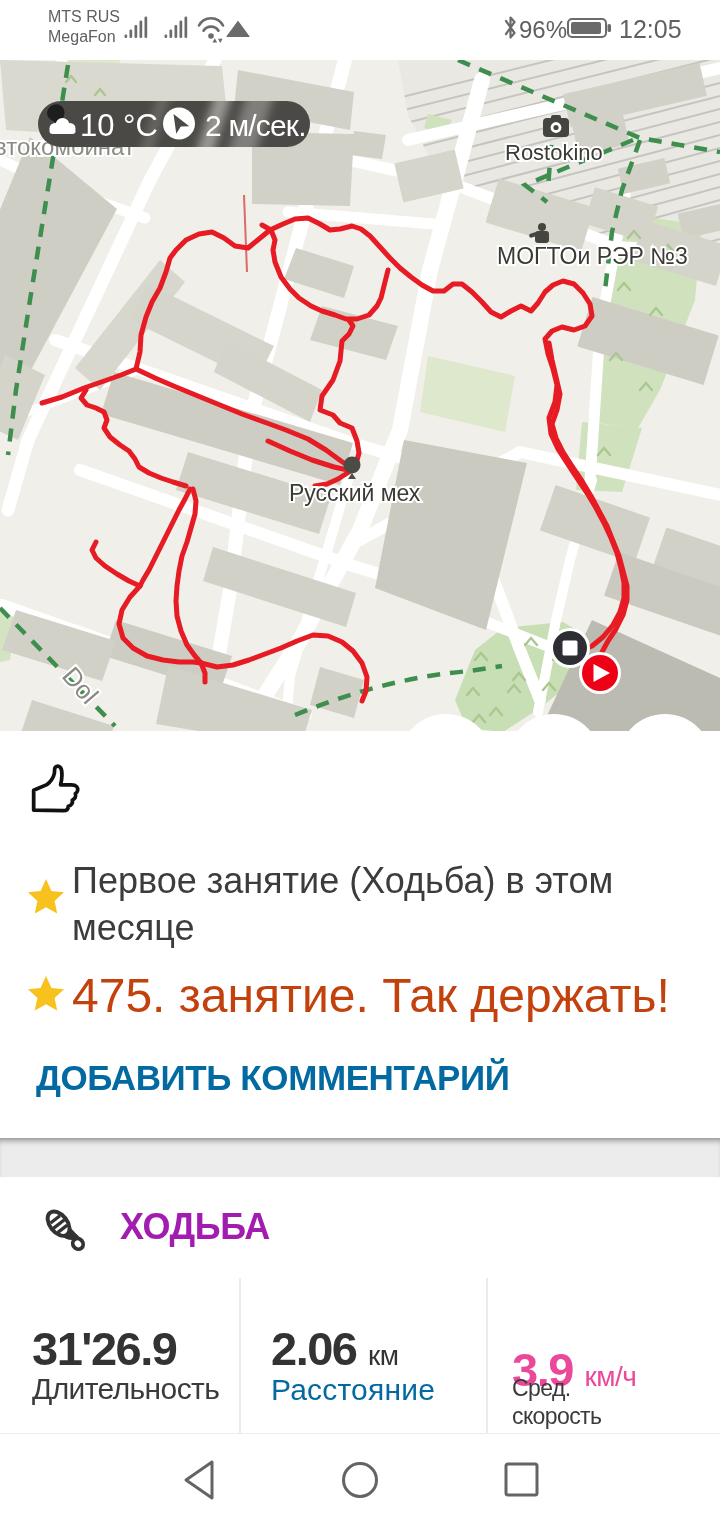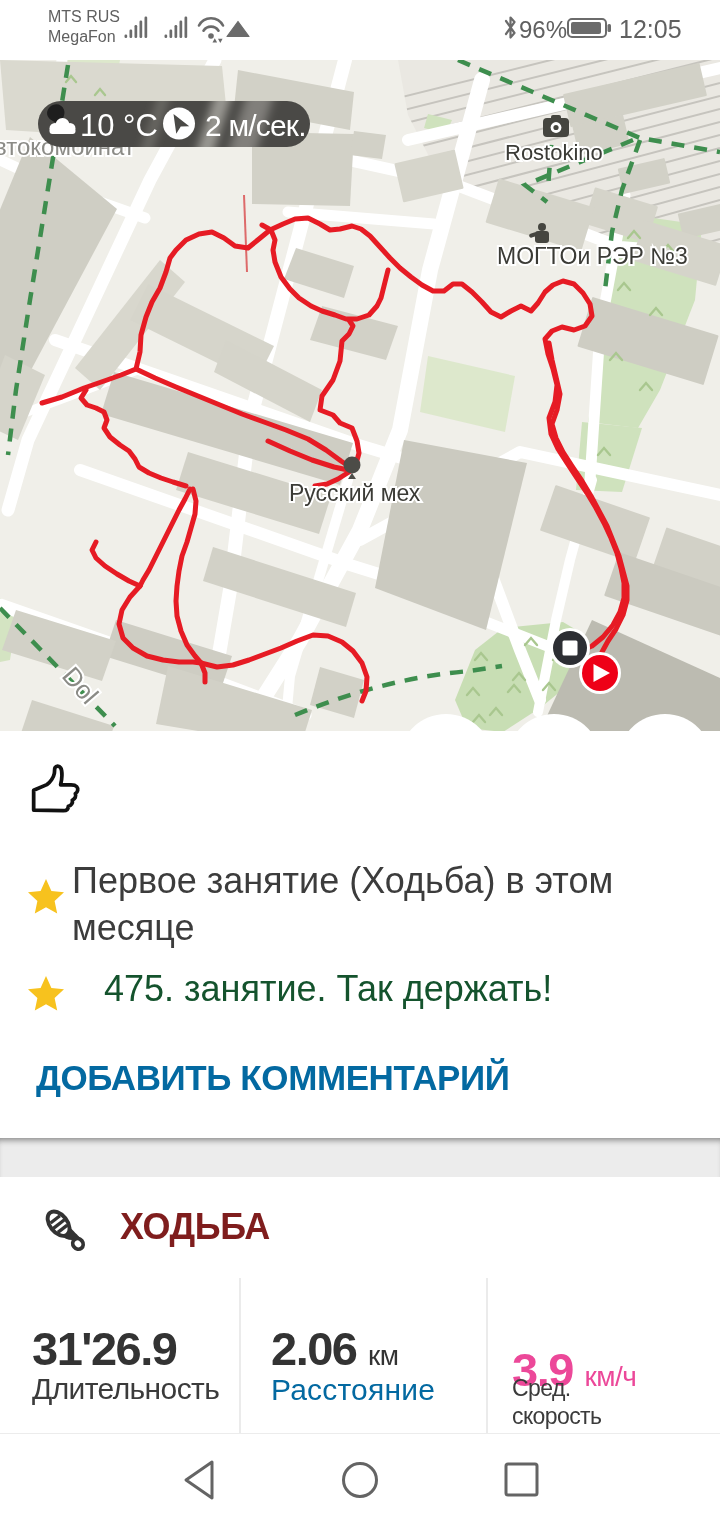--- a/index.html
+++ b/index.html
@@ -361,42 +361,42 @@
 <svg class="abs" style="left:27px;top:878px" width="38" height="38" viewBox="0 0 38 38">
   <path d="M19 1 L24.4 12.9 L37 14.3 L27.6 23 L30.2 35.6 L19 29.2 L7.8 35.6 L10.4 23 L1 14.3 L13.6 12.9 Z" fill="#f7c21e"></path>
 </svg>
 
 <div class="abs" style="left:72px;top:857px;width:580px;font-size:36px;line-height:47px;color:#3c3c3c;">Первое занятие (Ходьба) в этом месяце</div>
 
 <svg class="abs" style="left:27px;top:975px" width="38" height="38" viewBox="0 0 38 38">
   <path d="M19 1 L24.4 12.9 L37 14.3 L27.6 23 L30.2 35.6 L19 29.2 L7.8 35.6 L10.4 23 L1 14.3 L13.6 12.9 Z" fill="#f7c21e"></path>
 </svg>
 
-<div class="abs" style="left:72px;top:968px;font-size:36px;color:#14532d;margin-left:32px;">475. занятие. Так держать!</div>
+<div class="abs" style="left:72px;top:968px;font-size:48px;color:#c2410c;">475. занятие. Так держать!</div>
 
 <div class="abs" style="left:36px;top:1058px;font-size:35px;font-weight:bold;letter-spacing:-0.4px;color:#0369a1;">ДОБАВИТЬ КОММЕНТАРИЙ</div>
 
 <div class="abs" style="left:0;top:1138px;width:720px;height:39px;background:#ececec;box-shadow:inset 0 6px 6px -4px rgba(0,0,0,0.45);"></div>
 
 <div class="abs" style="left:0;top:1177px;width:720px;height:343px;background:#fff;">
 
   <svg class="abs" style="left:40px;top:1209px;position:fixed" width="52" height="52" viewBox="0 0 48 48">
     <g transform="translate(23 21) rotate(-38)">
       <path d="M-5 -1 C-4.5 5 -2 8.5 1.5 10.8 L8 13.5 C7.2 9.5 6.8 5 6 -3 Z" fill="#333"></path>
       <ellipse cx="0" cy="-9.5" rx="8" ry="12.8" fill="#fff" stroke="#333" stroke-width="3.6"></ellipse>
       <g stroke="#333" stroke-width="3.1">
         <line x1="-5.5" y1="-14.5" x2="5.5" y2="-14.5"></line>
         <line x1="-6.5" y1="-9" x2="6.5" y2="-9"></line>
         <line x1="-5.5" y1="-3.5" x2="5.5" y2="-3.5"></line>
       </g>
       <ellipse cx="2.6" cy="16.2" rx="4.6" ry="5.1" fill="#fff" stroke="#333" stroke-width="3.5"></ellipse>
     </g>
   </svg>
 
-  <div class="abs" style="left:120px;top:1206px;position:fixed;font-size:36px;font-weight:bold;letter-spacing:-0.5px;color:#7f1d1d;">ХОДЬБА</div>
+  <div class="abs" style="left:120px;top:1206px;position:fixed;font-size:36px;font-weight:bold;letter-spacing:-0.5px;color:#a21caf;">ХОДЬБА</div>
 
   <div class="abs" style="left:239px;top:1278px;position:fixed;width:2px;height:156px;background:#ebebeb;"></div>
 
   <div class="abs" style="left:486px;top:1278px;position:fixed;width:2px;height:156px;background:#ebebeb;"></div>
 
   <div class="abs" style="left:32px;top:1321px;position:fixed;font-size:47px;font-weight:bold;letter-spacing:-1.5px;color:#333;">31'26.9</div>
 
   <div class="abs" style="left:32px;top:1372px;position:fixed;font-size:30px;letter-spacing:-0.6px;color:#3b3b3b;">Длительность</div>
 
   <div class="abs" style="left:271px;top:1321px;position:fixed;font-size:47px;font-weight:bold;letter-spacing:-1.5px;color:#333;">2.06 <span style="font-size:28px;font-weight:normal;letter-spacing:-0.5px;">км</span></div>

